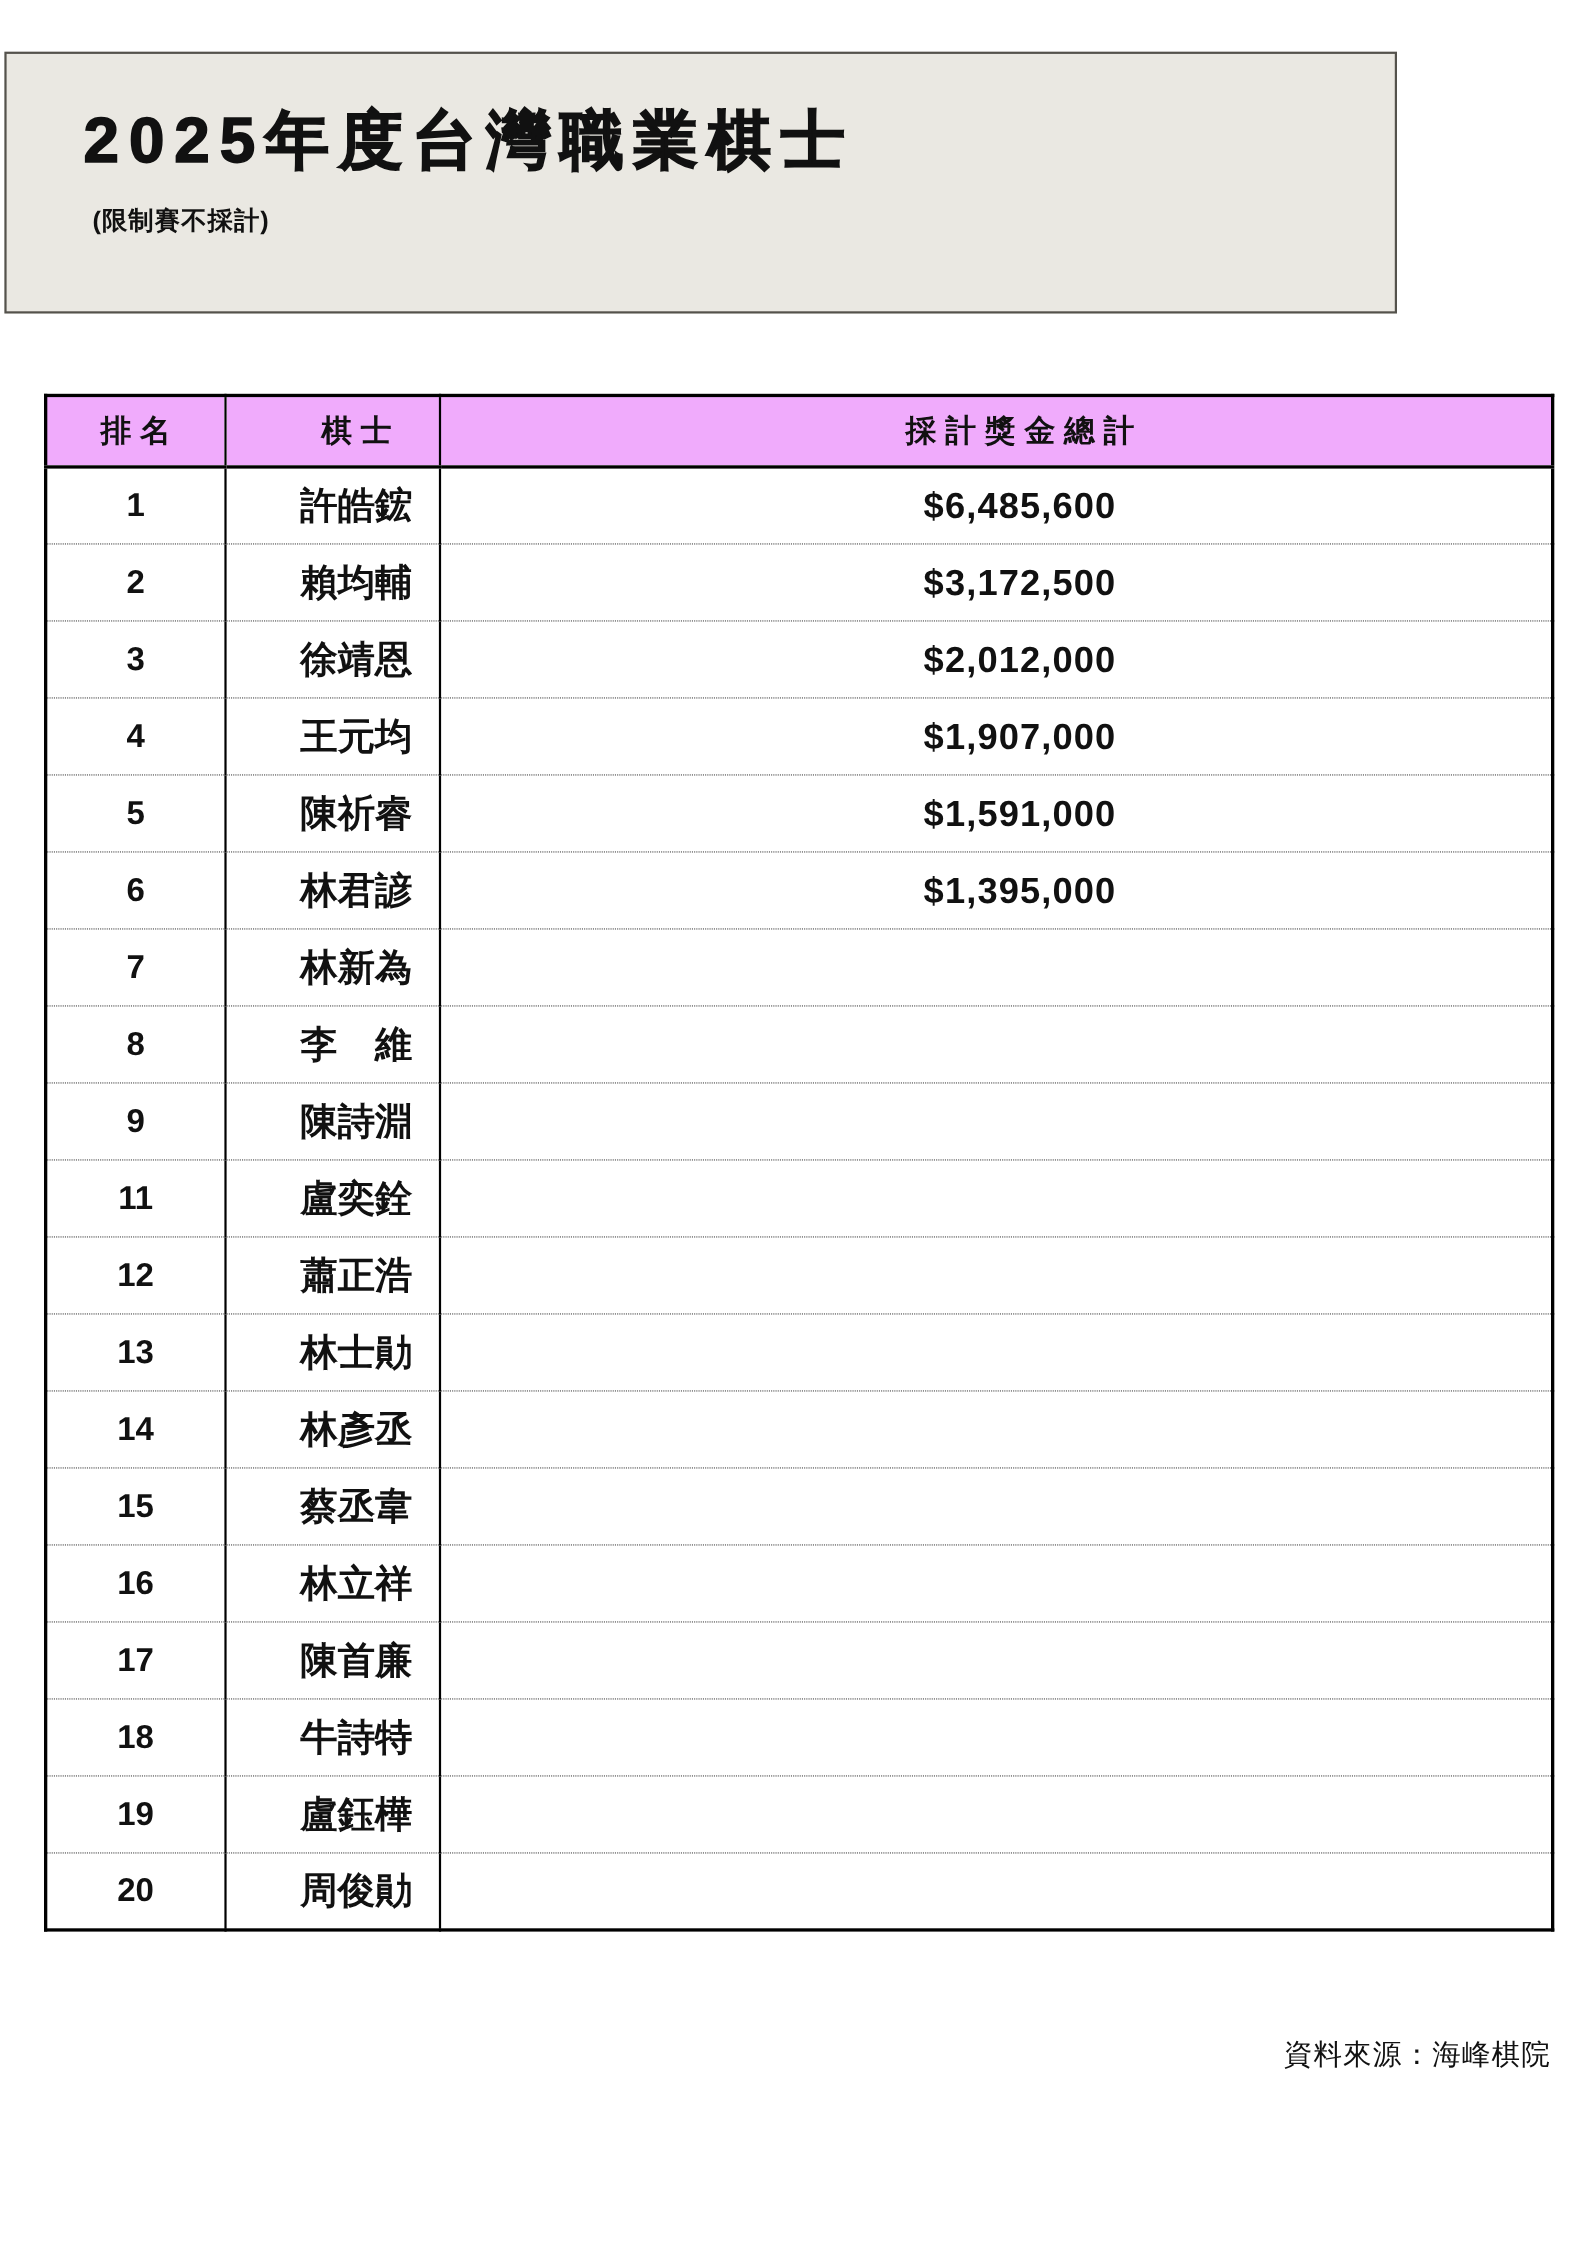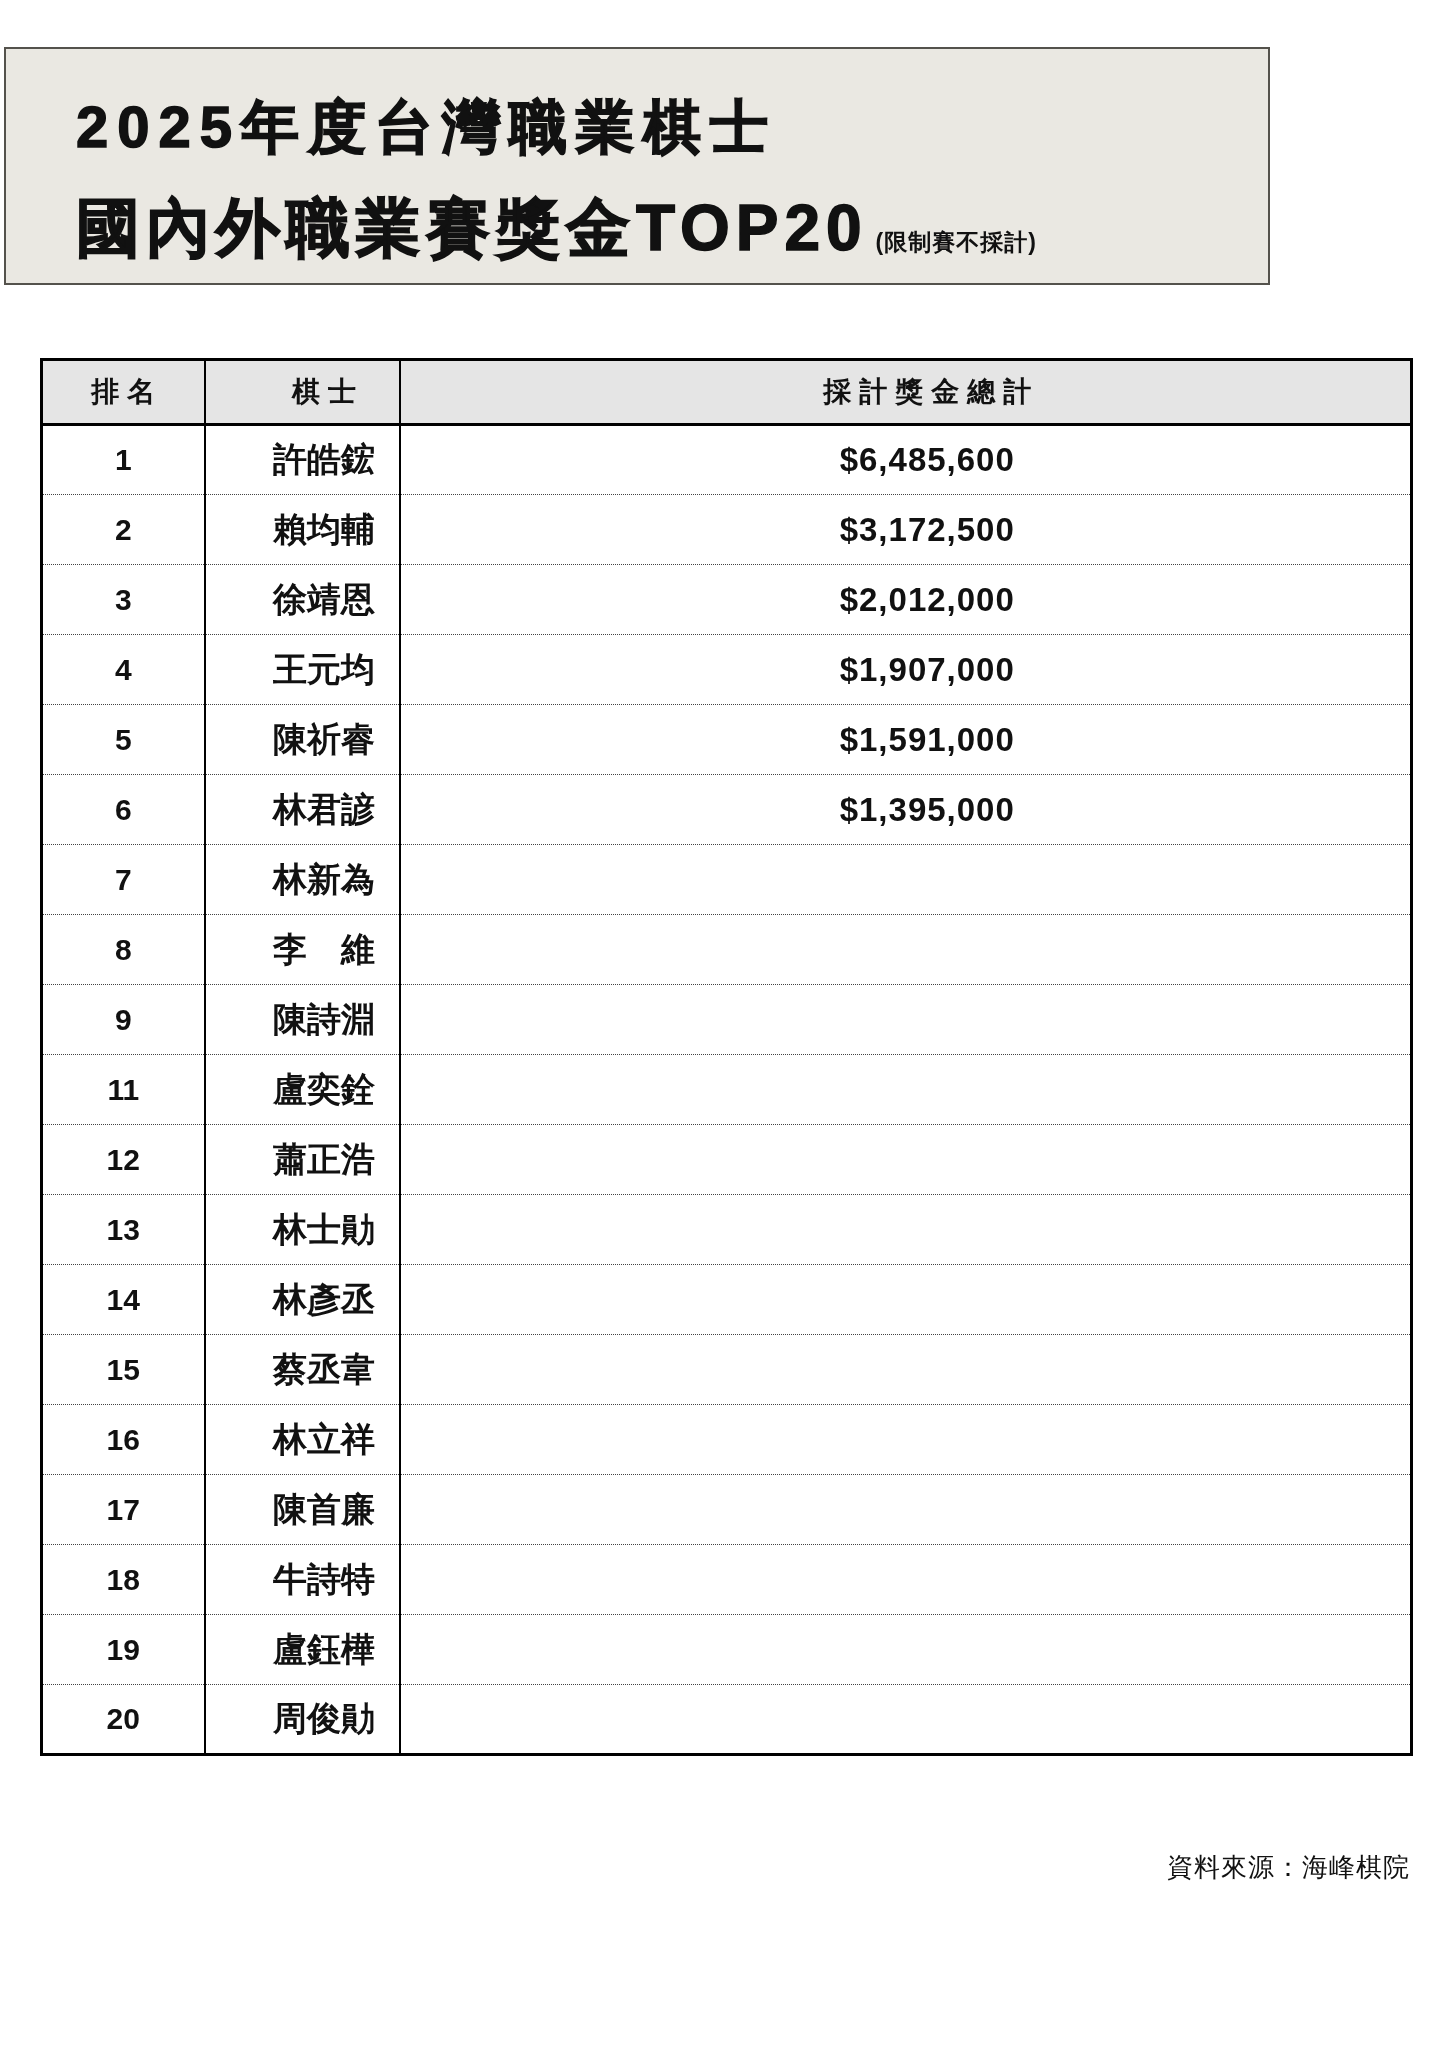--- a/index.html
+++ b/index.html
@@ -55,21 +55,21 @@
   .col-rank{width:163px;}
   .col-player{width:195px;}
   .col-prize{width:1012px;}
   th,td{
     text-align:center;vertical-align:middle;padding:0;
     overflow:hidden;white-space:nowrap;
   }
   th+th, td+td{border-left:2px solid #000;padding-left:44px;}
   thead th{
     height:62px;
-    background:#e5e5e5;
+    background:#f0abfc;
     border-bottom:3px solid #000;
     font-size:28px;font-weight:bold;
     letter-spacing:8px;text-indent:8px;
   }
   tbody tr{height:70px;background:#fff;}
   tbody tr:not(:first-child) td{border-top:1px dotted #444;}
   td.cell-rank{font-size:30px;font-weight:bold;}
   td.cell-player{font-size:34px;font-weight:bold;}
   td.cell-prize{font-size:33px;font-weight:bold;letter-spacing:1px;}
 
@@ -79,21 +79,20 @@
     font-size:26px;font-weight:500;
     letter-spacing:1px;
   }
 </style>
 </head>
 <body>
 
 <div class="banner">
   <div class="title-line1">2025年度台灣職業棋士</div>
   <div class="title-line2-wrap">
-    <span class="title-line2">國內外職業賽獎金TOP20</span>
     <span class="title-note">(限制賽不採計)</span>
   </div>
 </div>
 
 <table class="ranking-table">
   <colgroup>
     <col class="col-rank">
     <col class="col-player">
     <col class="col-prize">
   </colgroup>

